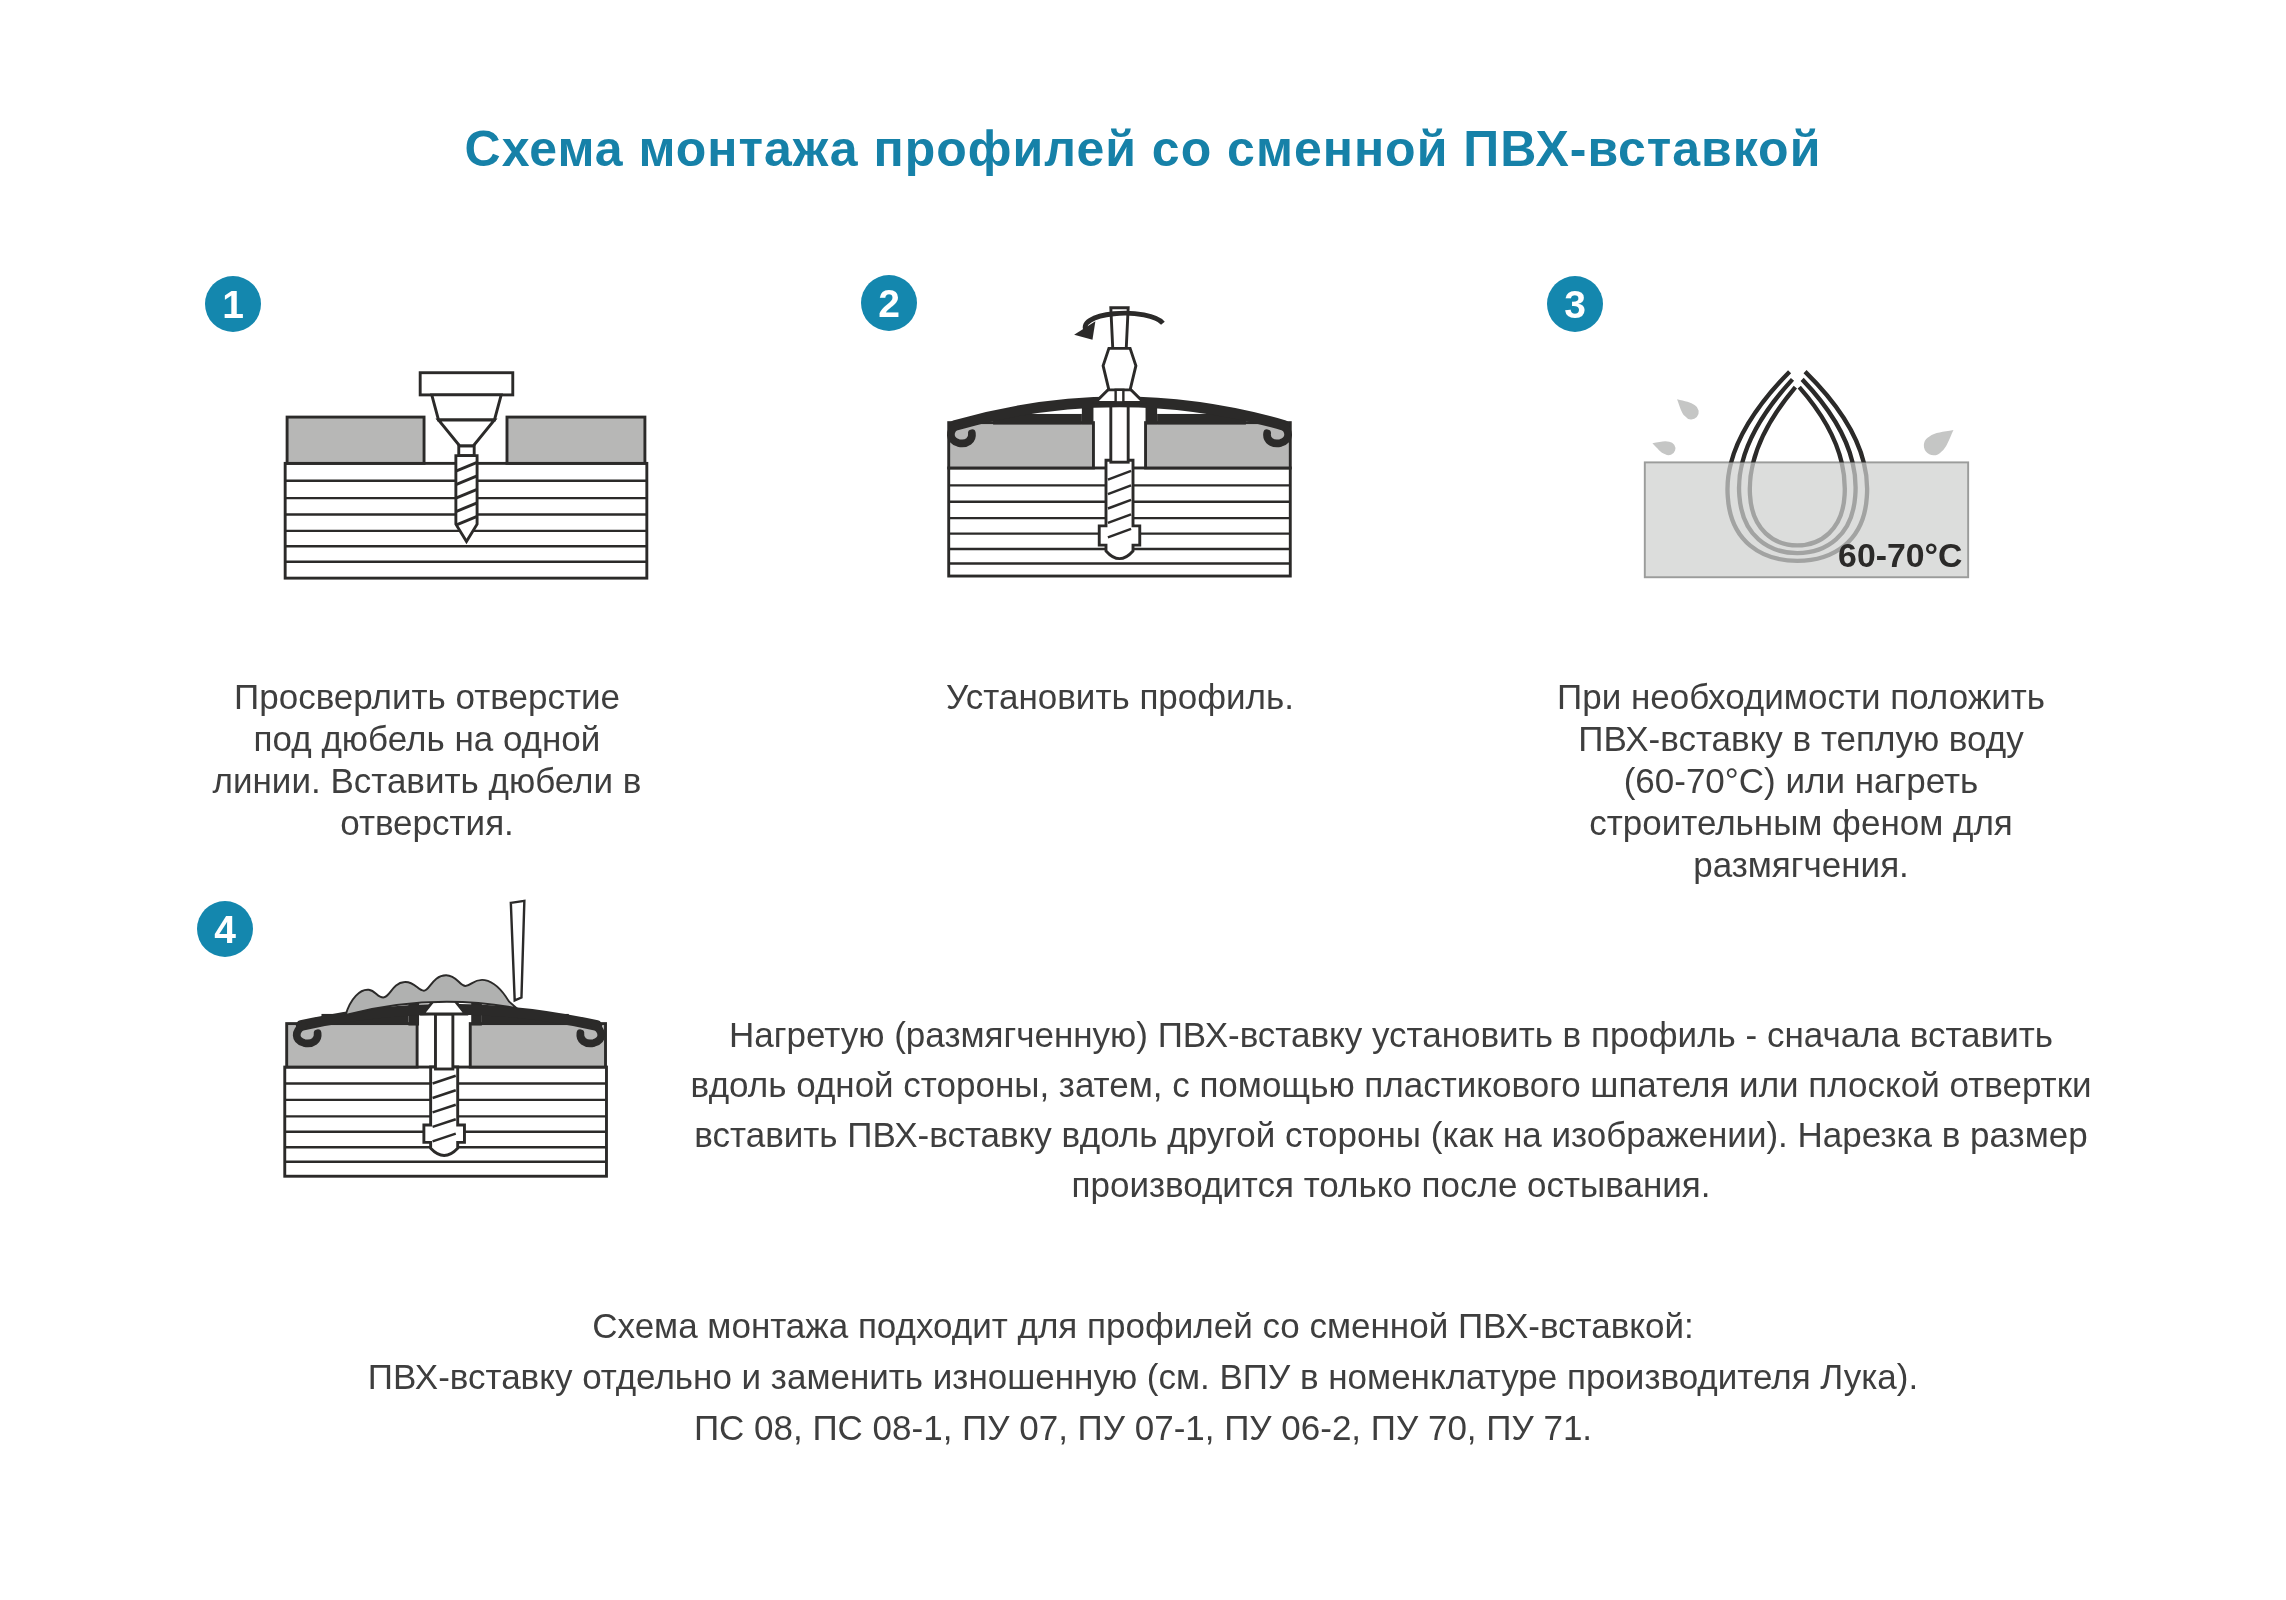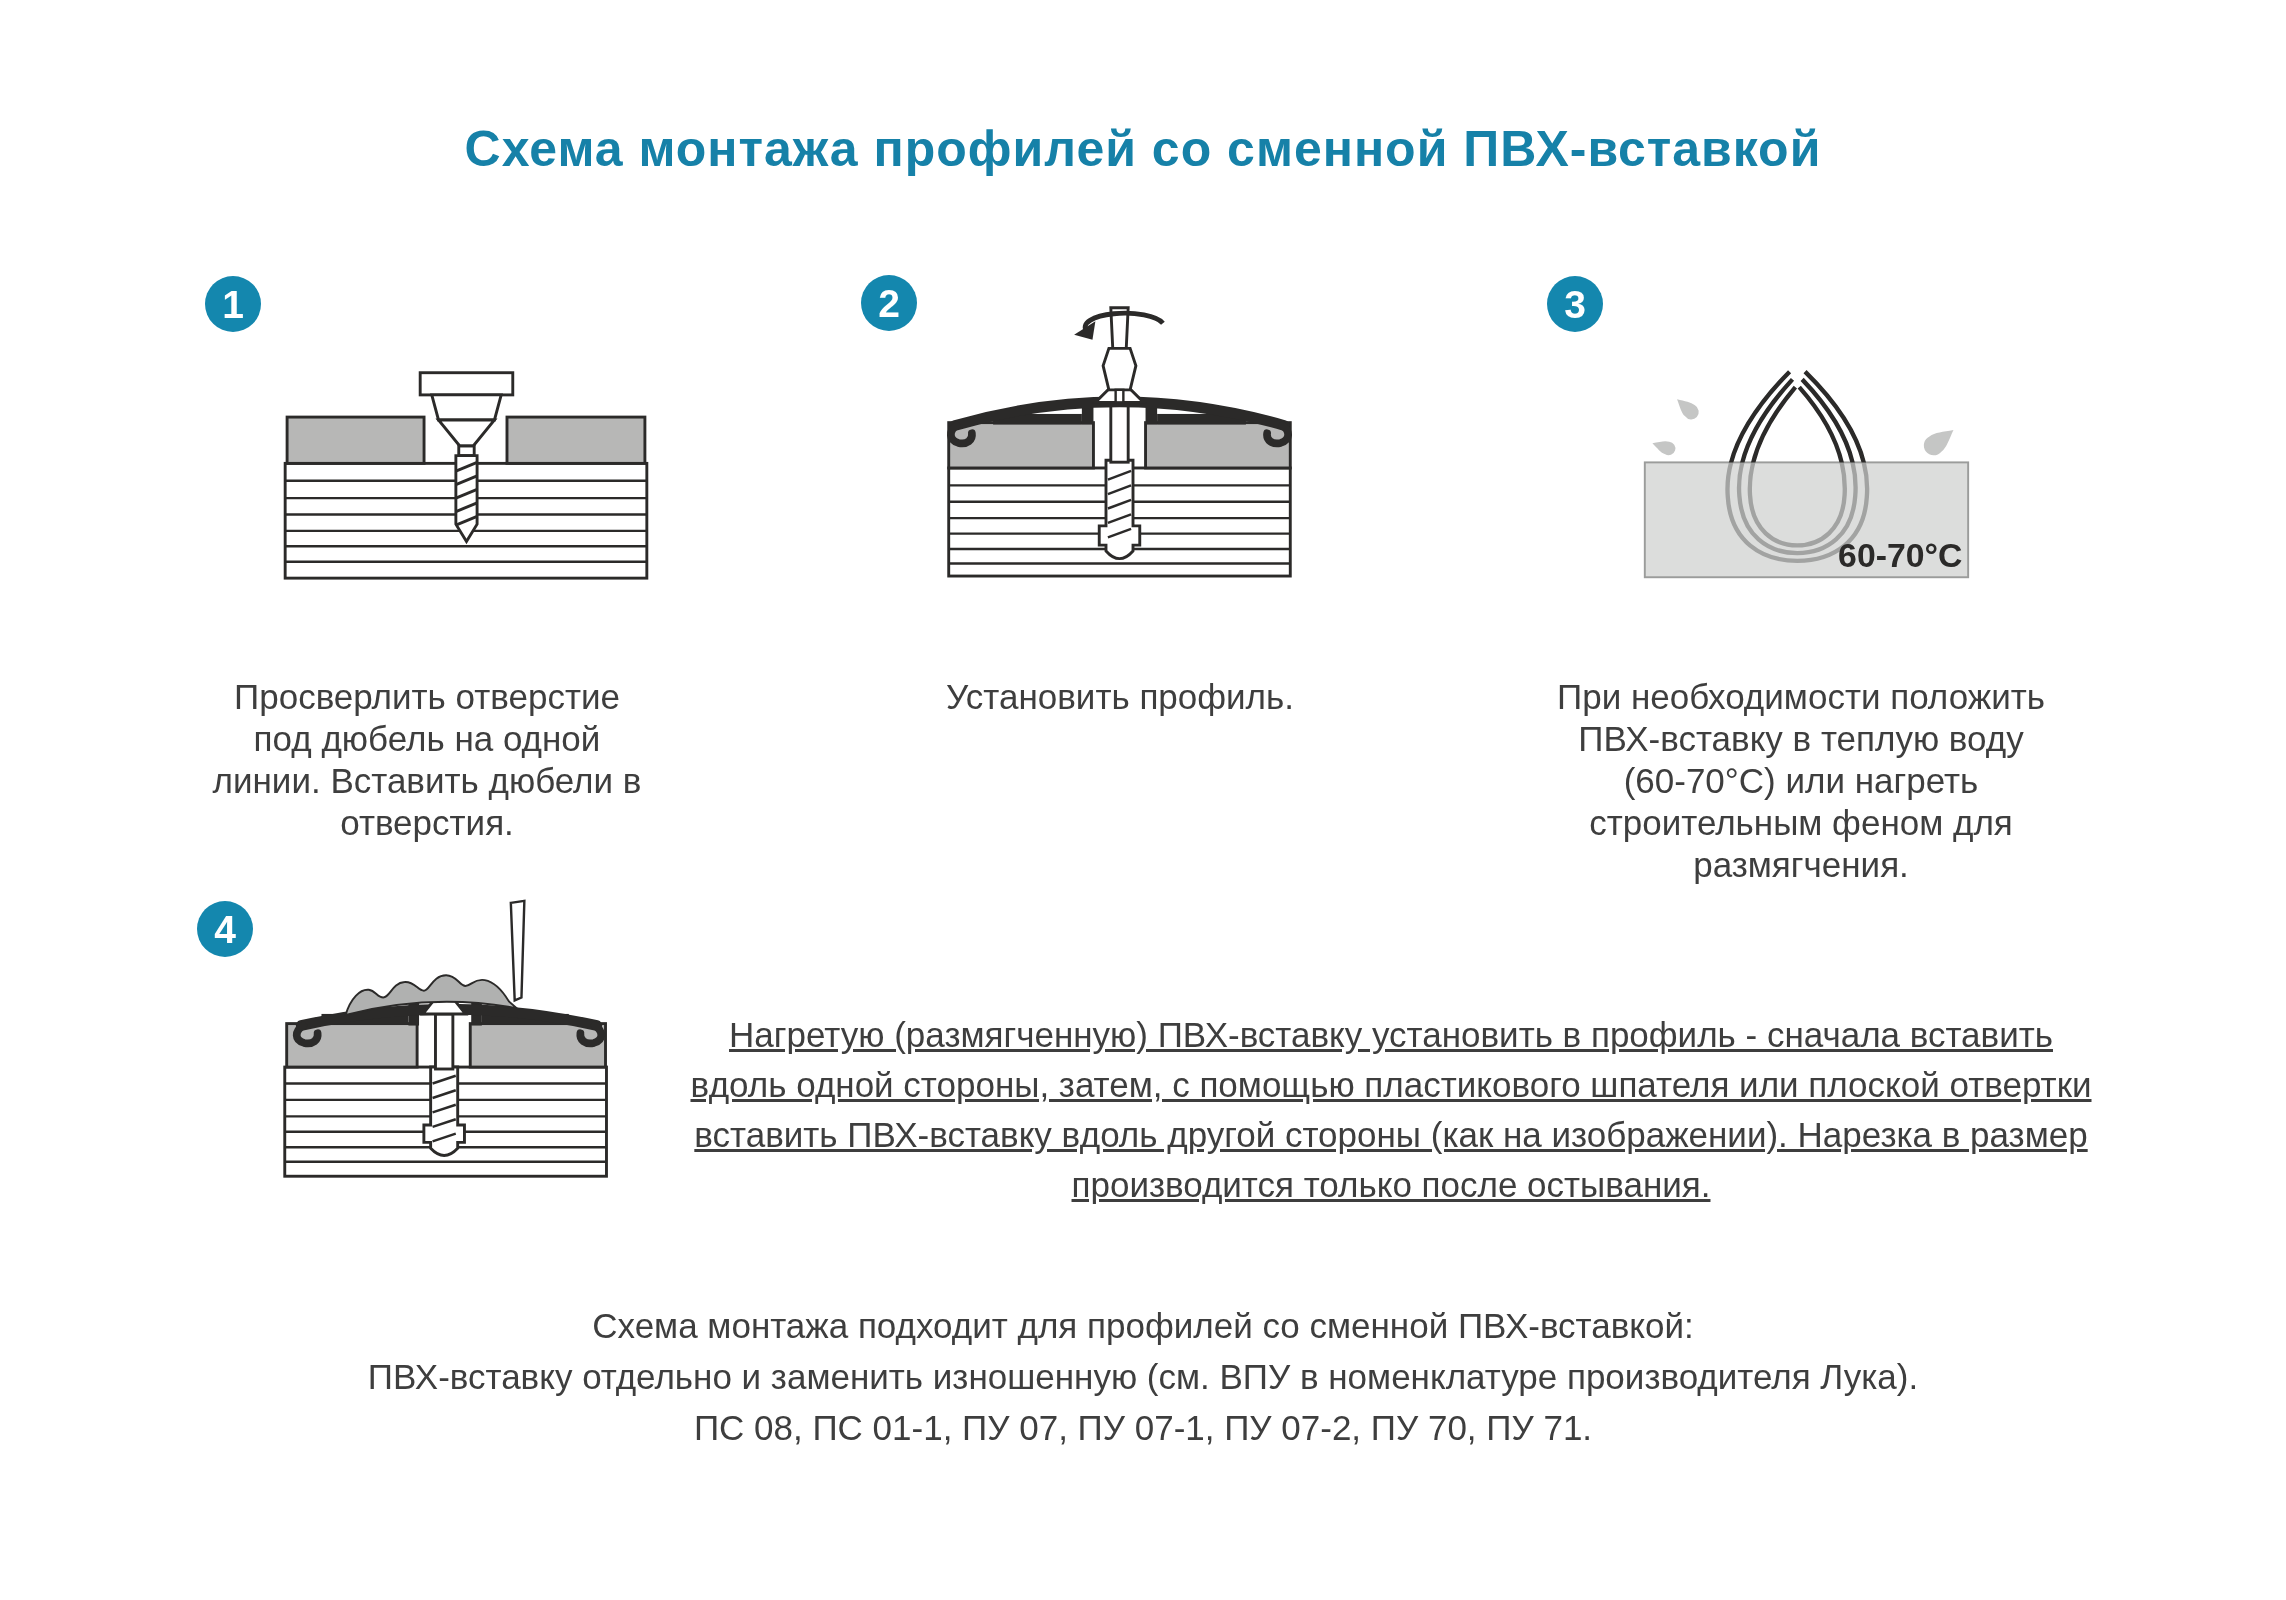--- a/index.html
+++ b/index.html
@@ -210,20 +210,20 @@
        C 203,91 206,83 217,85
        C 228,87 236,97 242,107
        L 250,114
        C 190,103 131,106 73,121 Z"></path>
   <polygon class="wf" points="244,5 258,3 255,103 248,106" stroke-width="2.5"></polygon>
 </svg>
 
 <div class="caption" style="left:210px;top:676px;width:434px;">Просверлить отверстие под дюбель на одной линии. Вставить дюбели в отверстия.</div>
 <div class="caption" style="left:869px;top:676px;width:502px;">Установить профиль.</div>
 <div class="caption" style="left:1545px;top:676px;width:512px;">При необходимости положить ПВХ-вставку в теплую воду (60-70°С) или нагреть строительным феном для размягчения.</div>
-<div class="caption big" style="left:686px;top:1010px;width:1410px;text-decoration:underline;">Нагретую (размягченную) ПВХ-вставку установить в профиль - сначала вставить вдоль одной стороны, затем, с помощью пластикового шпателя или плоской отвертки вставить ПВХ-вставку вдоль другой стороны (как на изображении). Нарезка в размер производится только после остывания.</div>
+<div class="caption big" style="left:686px;top:1010px;width:1410px;">Нагретую (размягченную) ПВХ-вставку установить в профиль - сначала вставить вдоль одной стороны, затем, с помощью пластикового шпателя или плоской отвертки вставить ПВХ-вставку вдоль другой стороны (как на изображении). Нарезка в размер производится только после остывания.</div>
 
 <div class="footer">
   <div>Схема монтажа подходит для профилей со сменной ПВХ-вставкой:</div>
   <div>ПВХ-вставку отдельно и заменить изношенную (см. ВПУ в номенклатуре производителя Лука).</div>
-  <div>ПС 08, ПС 01-1, ПУ 07, ПУ 07-1, ПУ 07-2, ПУ 70, ПУ 71.</div>
+  <div>ПС 08, ПС 08-1, ПУ 07, ПУ 07-1, ПУ 06-2, ПУ 70, ПУ 71.</div>
 </div>
 
 
 </body></html>

